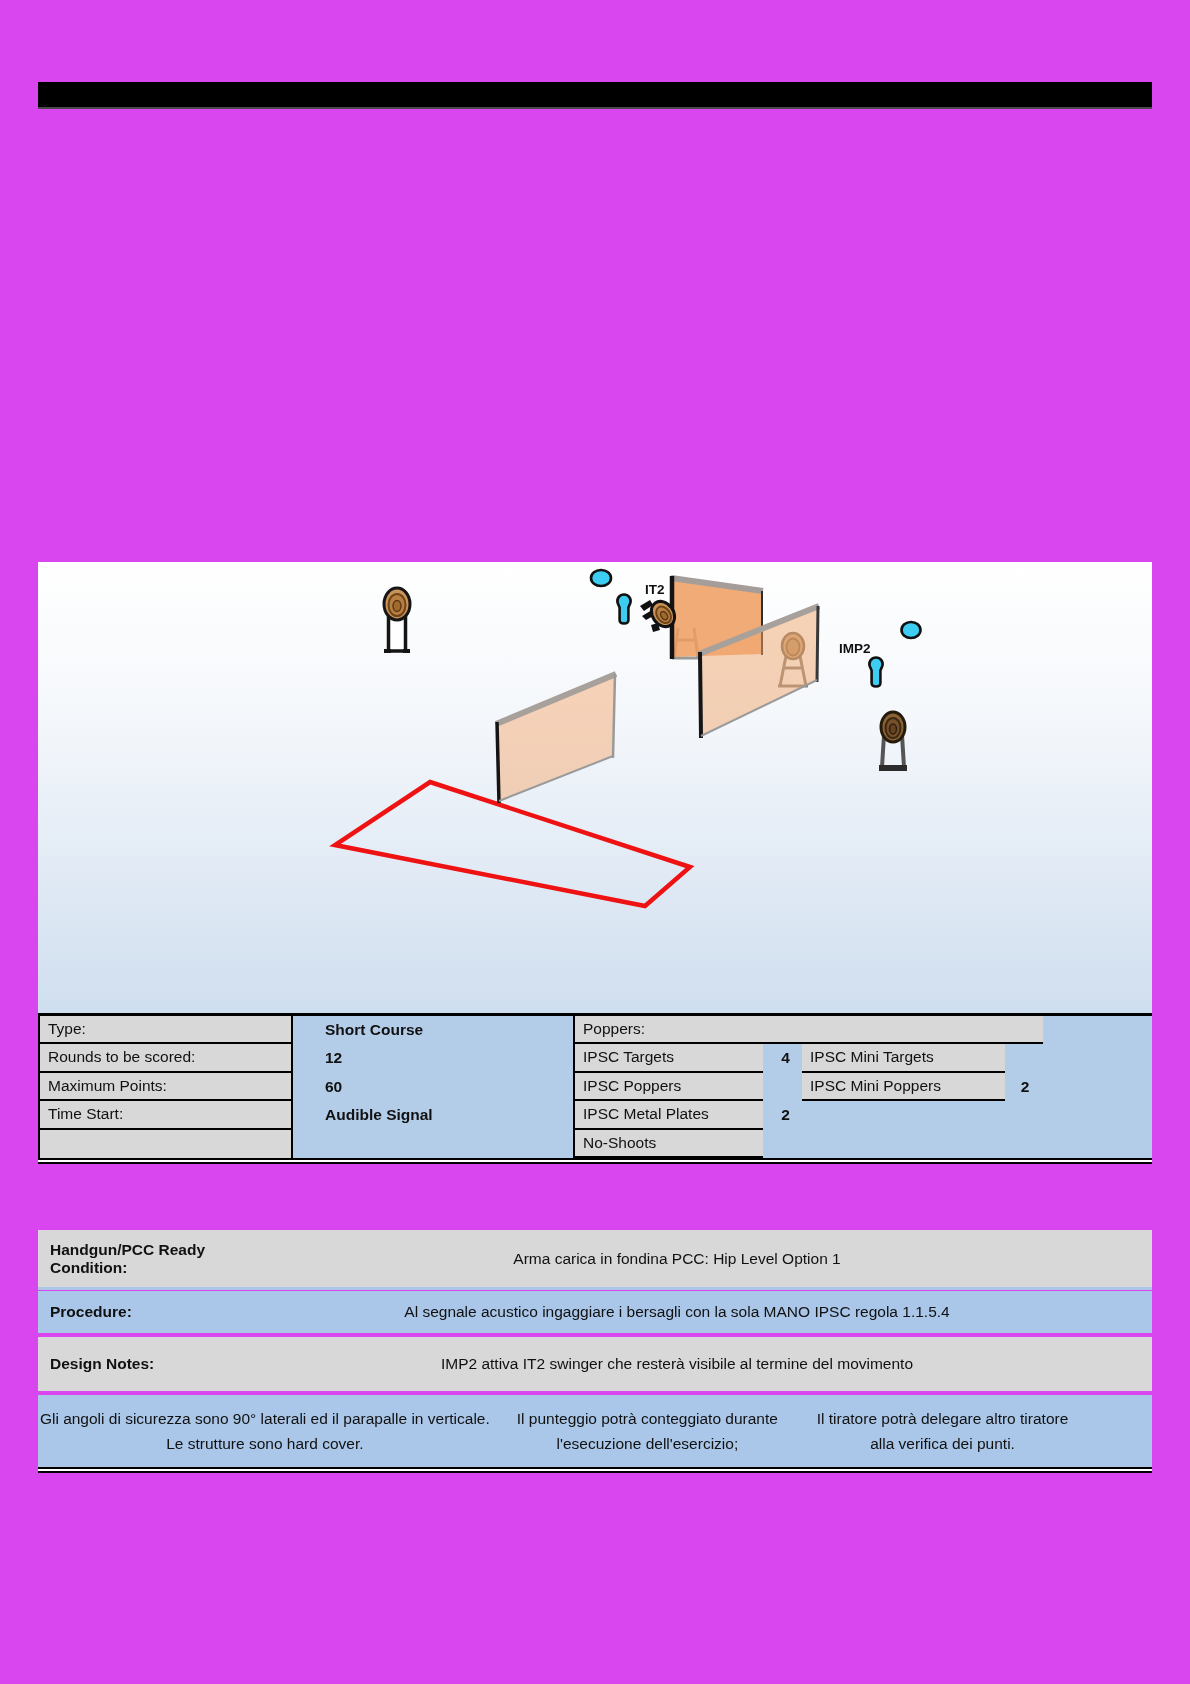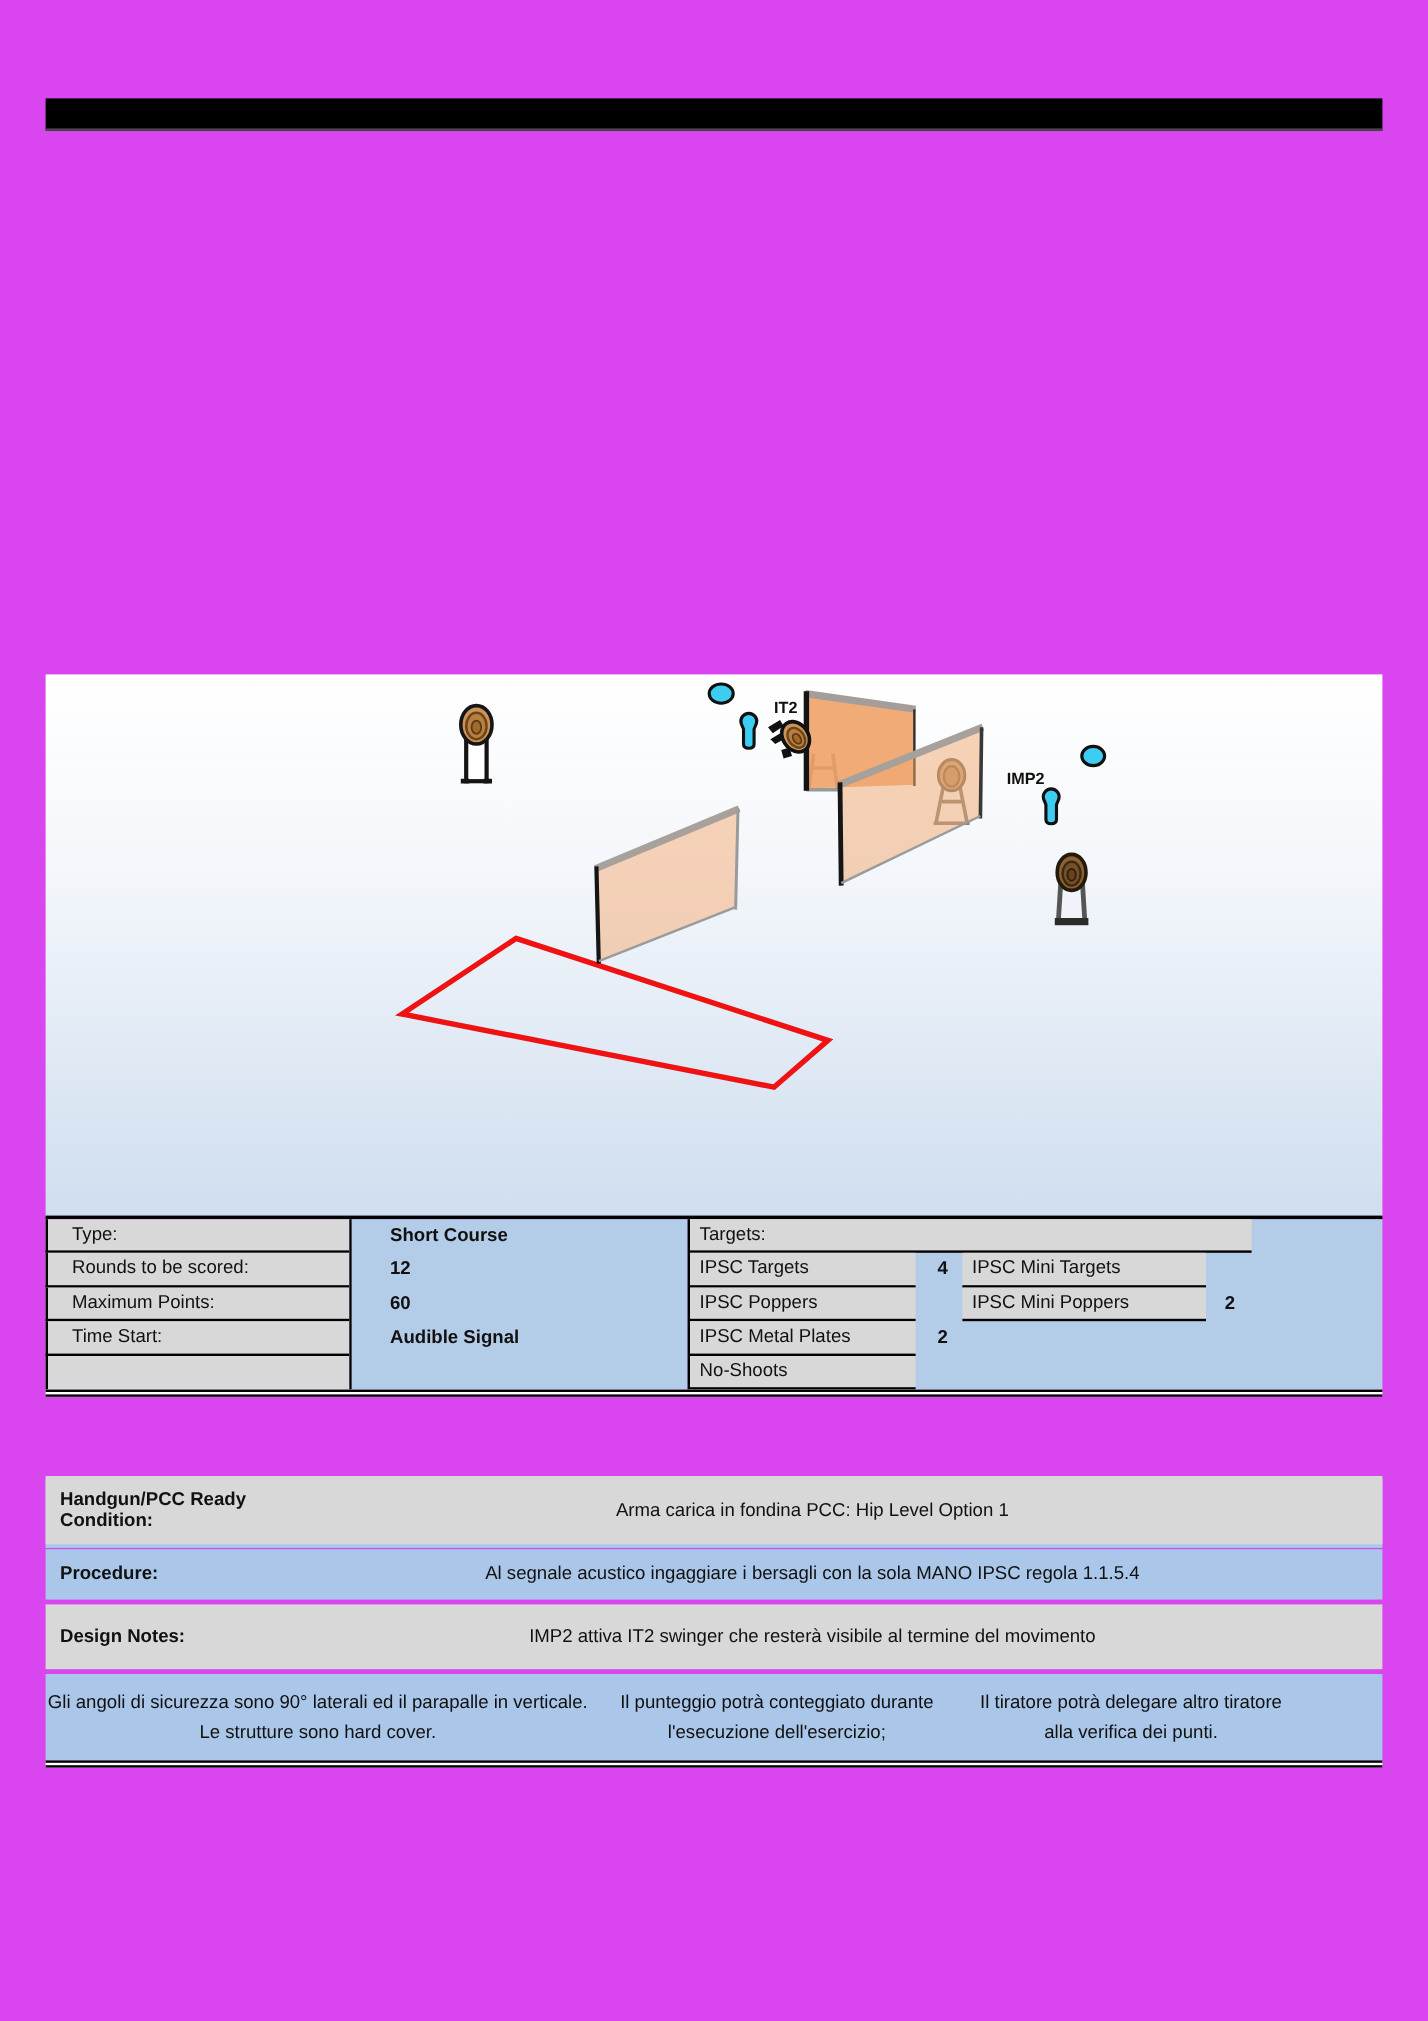--- a/index.html
+++ b/index.html
@@ -13,21 +13,21 @@
            background:linear-gradient(180deg,#ffffff 0%,#f4f7fb 35%,#cfdeef 100%);}
   .diagram svg{position:absolute;left:0;top:0;}
 
   
   .info-table{position:absolute;left:38px;top:1013px;width:1114px;height:151px;font-size:15.5px;}
   .top-rule{position:absolute;left:0;top:0;width:100%;height:0;border-top:3px solid #000;}
   .dbl-rule{position:absolute;background:#fff;height:2px;border-top:2px solid #000;border-bottom:2px solid #000;}
   .it-dbl{left:0;top:145px;width:100%;}
   .lcell{position:absolute;left:0;width:253px;height:28.4px;background:#d8d8d8;
          border-left:2px solid #000;border-bottom:2px solid #000;box-sizing:border-box;
-         line-height:26px;padding-left:20px;}
+         line-height:26px;padding-left:8px;}
   .lcell.last{border-bottom:none;}
   .it-blue-left{position:absolute;left:253px;top:3px;width:282px;height:142px;
                 background:#b3cde9;border-left:2px solid #000;box-sizing:border-box;}
   .lval{position:absolute;left:263px;width:260px;height:28.4px;line-height:28px;font-weight:bold;margin-left:24px;}
   .it-right{position:absolute;left:535px;top:3px;width:579px;height:142px;
             background:#b3cde9;border-left:2px solid #000;box-sizing:border-box;}
   .gcell{position:absolute;background:#d8d8d8;height:28.4px;border-bottom:2px solid #000;
          box-sizing:border-box;line-height:26px;padding-left:8px;}
   .cnt{position:absolute;height:28.4px;line-height:28px;font-weight:bold;text-align:center;}
 
@@ -149,21 +149,21 @@
     <div class="lcell" style="top:59.8px">Maximum Points:</div>
     <div class="lcell" style="top:88.2px">Time Start:</div>
     <div class="lcell last" style="top:116.6px"></div>
 
     <div class="lval" style="top:3px">Short Course</div>
     <div class="lval" style="top:31.4px">12</div>
     <div class="lval" style="top:59.8px">60</div>
     <div class="lval" style="top:88.2px">Audible Signal</div>
 
     <div class="it-right">
-      <div class="gcell" style="left:0;top:0;width:468px">Targets:</div>
+      <div class="gcell" style="left:0;top:0;width:468px">Poppers:</div>
 
       <div class="gcell" style="left:0;top:28.4px;width:188px">IPSC Targets</div>
       <div class="cnt" style="left:188px;top:28.4px;width:45px">4</div>
       <div class="gcell" style="left:227px;top:28.4px;width:203px">IPSC Mini Targets</div>
 
       <div class="gcell" style="left:0;top:56.8px;width:188px">IPSC Poppers</div>
       <div class="gcell" style="left:227px;top:56.8px;width:203px">IPSC Mini Poppers</div>
       <div class="cnt" style="left:425px;top:56.8px;width:50px">2</div>
 
       <div class="gcell" style="left:0;top:85.2px;width:188px">IPSC Metal Plates</div>

